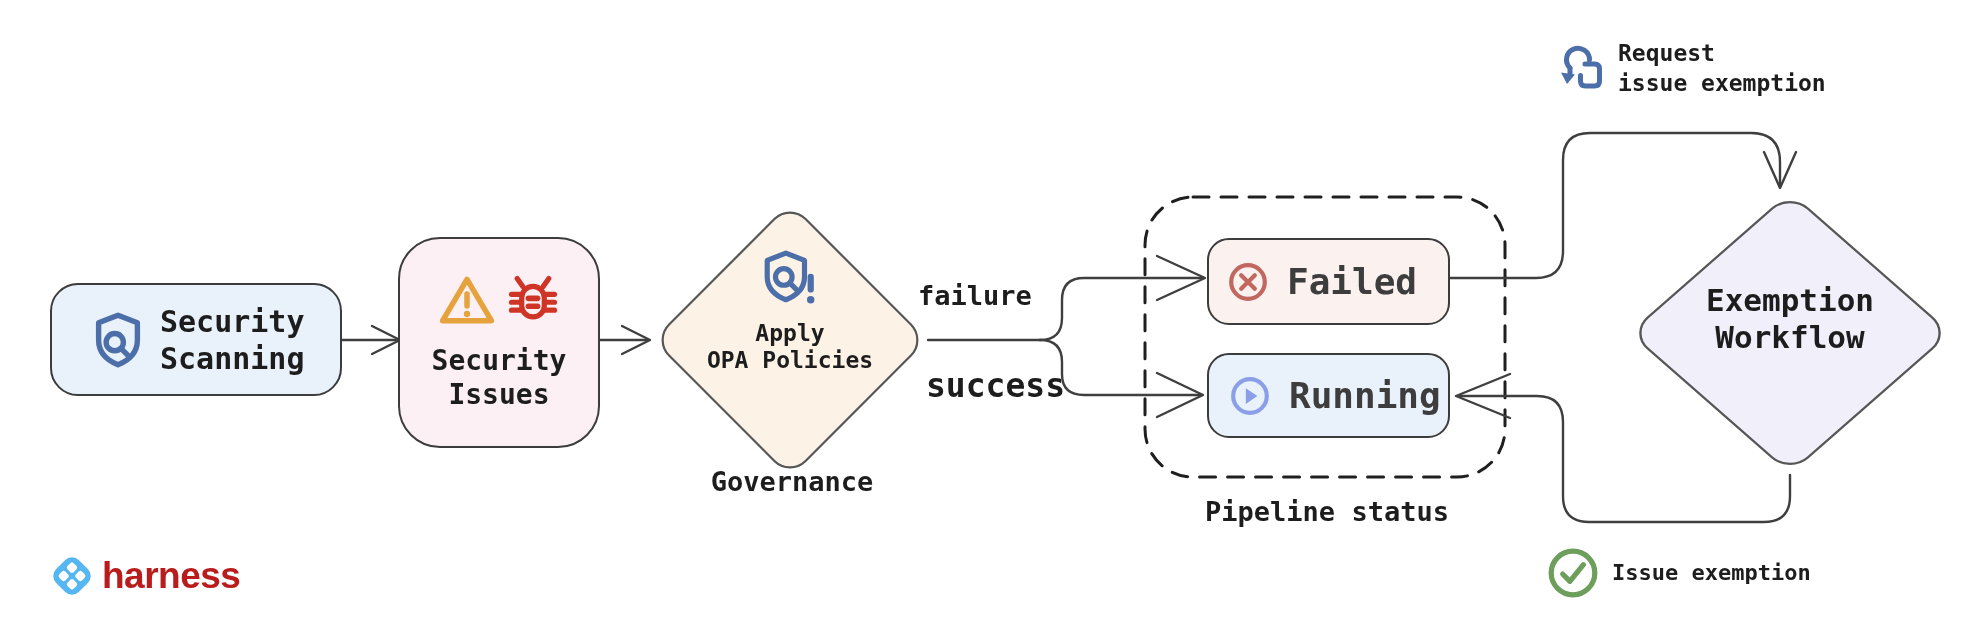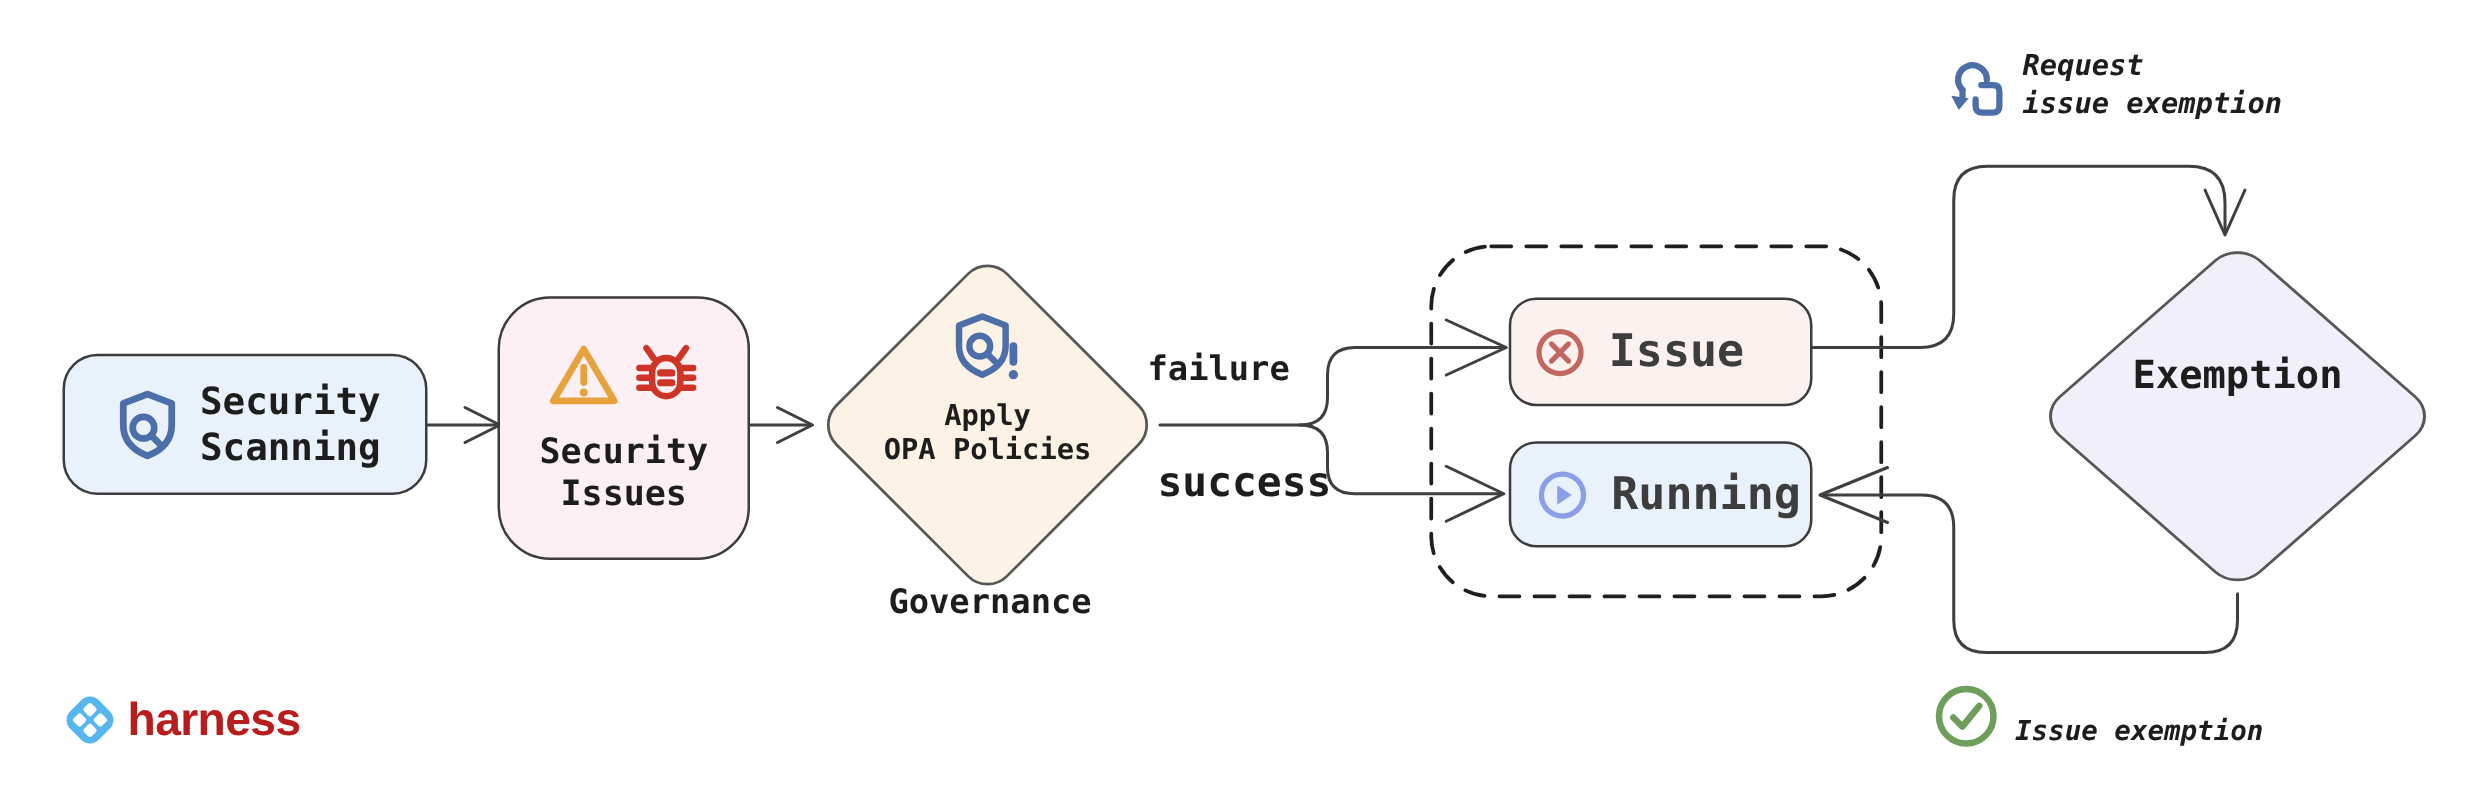--- a/index.html
+++ b/index.html
@@ -32,21 +32,21 @@
   .node-running { left:1207px; top:353px; height:85px; background:#e9f1fb;padding-left:20px; }
   .node-status .txt { font-size:36px; color:#3d3d3d; }
   .floating { position:absolute; font-weight:600; }
   .lbl-failure { left:918px; top:280px; font-size:27px; }
   .lbl-success { left:926px; top:366px; font-size:33px; }
   .lbl-governance { left:792px; top:466px; font-size:27px; transform:translateX(-50%); }
   .lbl-pipeline { left:1327px; top:496px; font-size:27px; transform:translateX(-50%); white-space:nowrap; }
   .opa-icon { left:790px; top:249px; transform:translateX(-50%); }
   .opa-text { left:790px; top:320px; transform:translateX(-50%); font-size:23px; line-height:27px; white-space:nowrap; }
   .exemption-text { left:1790px; top:282px; transform:translateX(-50%); font-size:31px; line-height:37px; white-space:nowrap; }
-  .annotation { position:absolute; display:flex; gap:14px; align-items:flex-end;font-style:italic; }
+  .annotation { position:absolute; display:flex; gap:14px; align-items:center; }
   .anno-request { left:1558px; top:38px; }
   .anno-request .txt { font-size:23px; line-height:30px; white-space:nowrap; }
   .anno-approved { left:1546px; top:546px; gap:12px; }
   .anno-approved .txt { font-size:22px; line-height:28px; white-space:nowrap; }
   .logo { position:absolute; left:47px; top:551px; display:flex; align-items:center; gap:5px; }
   .logo .wordmark {
     font-family:"Liberation Sans", sans-serif; font-weight:700; font-size:37px;
     color:#b91c1c; letter-spacing:-0.5px;
   }
   svg { display:block; }
@@ -148,34 +148,36 @@
 
   <div class="floating lbl-failure txt">failure</div>
   <div class="floating lbl-success txt">success</div>
 
   <div class="node node-status node-failed">
     <svg width="42" height="42" viewBox="0 0 40 40">
       <circle cx="20" cy="20" r="16" fill="none" stroke="#c2675f" stroke-width="4"></circle>
       <line x1="13.5" y1="13.5" x2="26.5" y2="26.5" stroke="#c2675f" stroke-width="4" stroke-linecap="round"></line>
       <line x1="26.5" y1="13.5" x2="13.5" y2="26.5" stroke="#c2675f" stroke-width="4" stroke-linecap="round"></line>
     </svg>
-    <div class="txt">Issue</div>
+    <div class="txt">Failed</div>
   </div>
 
   <div class="node node-status node-running">
     <svg width="42" height="42" viewBox="0 0 40 40">
       <circle cx="20" cy="20" r="16" fill="none" stroke="#8b9ee8" stroke-width="4"></circle>
       <path d="M16 12.5 L27 20 L16 27.5 Z" fill="#8b9ee8"></path>
     </svg>
     <div class="txt">Running</div>
   </div>
 
+  <div class="floating lbl-pipeline txt">Pipeline status</div>
 
   <div class="floating exemption-text txt center">
     <div>Exemption</div>
+    <div>Workflow</div>
   </div>
 
   <div class="annotation anno-request">
     <svg width="46" height="52" viewBox="0 0 46 50">
       <g fill="none" stroke="#4c6ea9" stroke-width="5" stroke-linecap="round" stroke-linejoin="round">
         <path d="M12 25 A 11.5 11.5 0 1 1 31.5 17"></path>
         <path d="M12 25 V 31"></path>
         <path d="M27 21 H36.5 Q41.5 21 41.5 26 V38 Q41.5 43 36.5 43 H27.5 Q22.5 43 22.5 38 V32.5"></path>
       </g>
       <polygon points="9,41 3,29.5 17,31.5" fill="#4c6ea9"></polygon>

